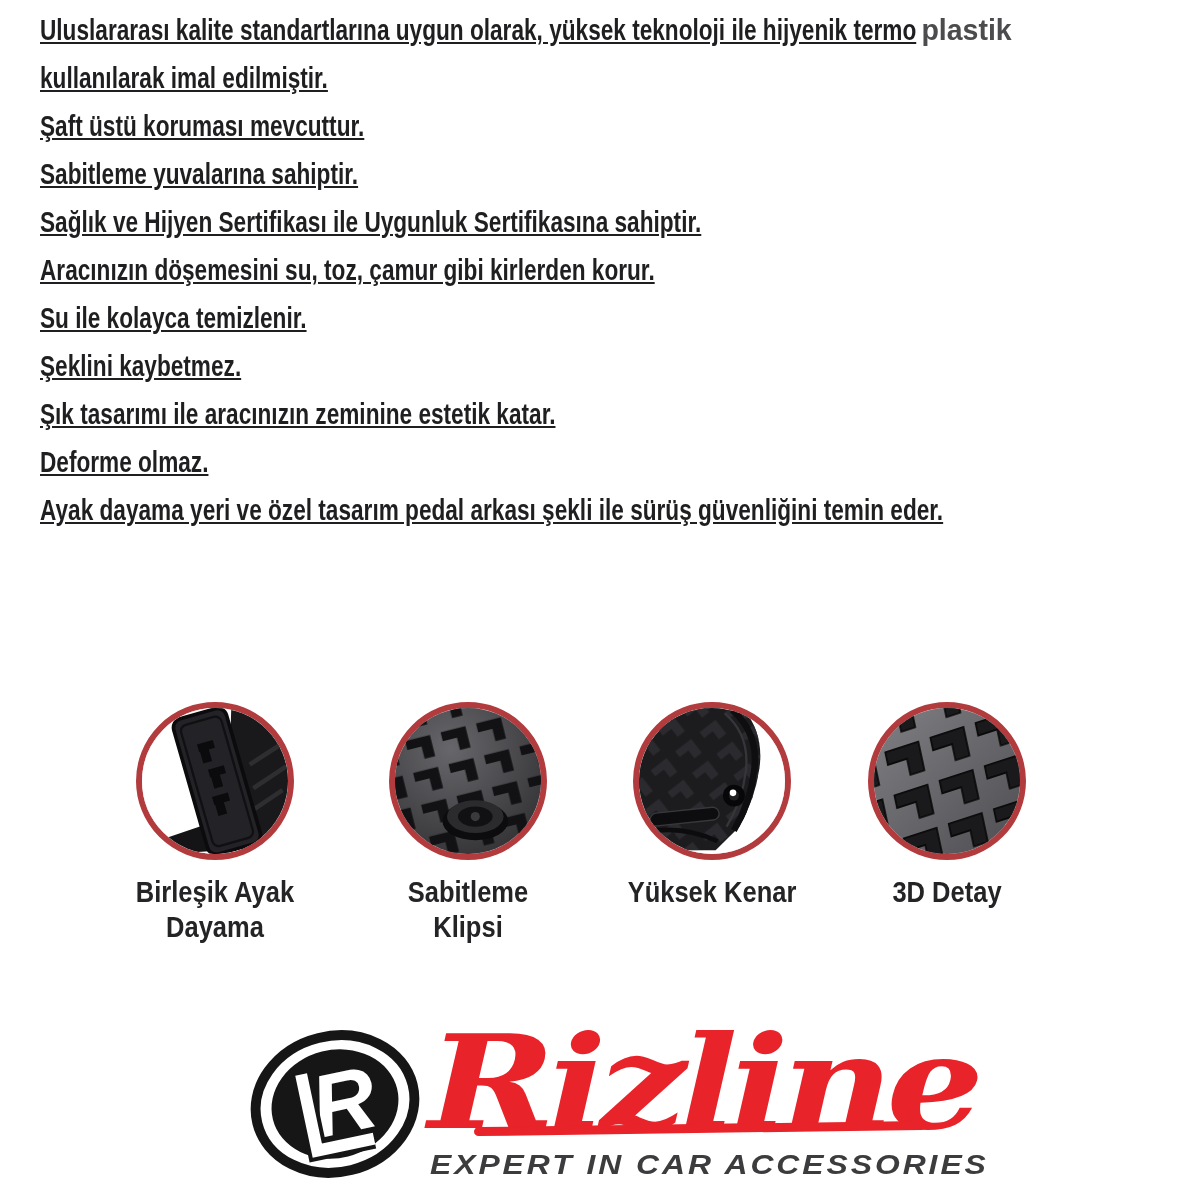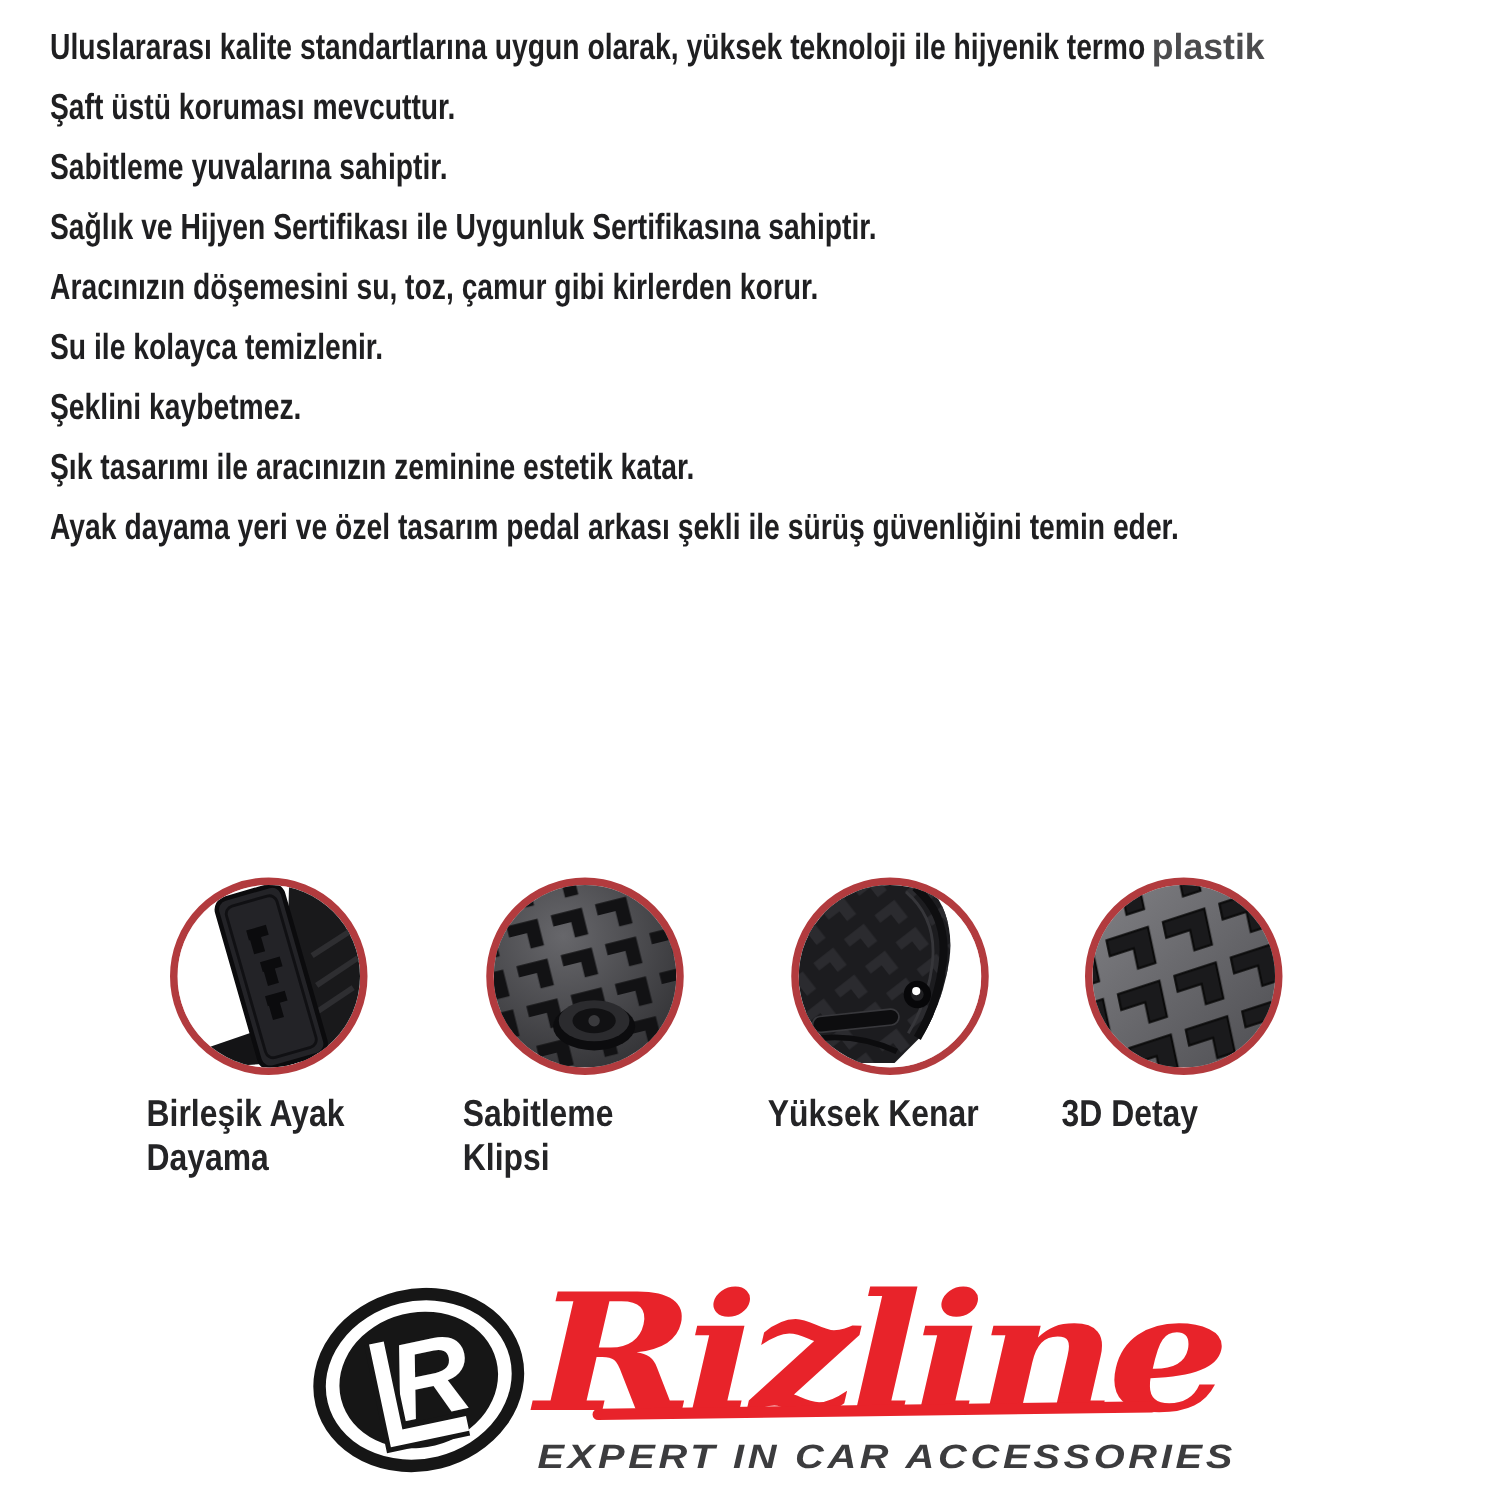--- a/index.html
+++ b/index.html
@@ -1,28 +1,28 @@
 <!DOCTYPE html>
 <html><head>
 <meta charset="utf-8">
 <style>
   html,body{margin:0;padding:0;background:#ffffff;}
   body{width:1200px;height:1200px;position:relative;overflow:hidden;
        font-family:"Liberation Sans",sans-serif;color:#1f1f21;}
 
   
   .feature-list{position:absolute;left:40px;top:14px;width:1160px;}
-  .feature-line{height:48px;display:flex;align-items:center;}
+  .feature-line{height:48px;display:flex;align-items:flex-start;text-decoration:underline;}
   .ft-scale{display:inline-block;transform:scaleX(0.78);transform-origin:0 50%;
             white-space:nowrap;font-size:29px;font-weight:bold;letter-spacing:0;}
   .ft-tail{display:inline-block;transform:scaleX(1.26);transform-origin:0 62%;
            color:#4c4c4e;margin-left:7px;}
 
   
-  .circle-col{position:absolute;top:702px;width:230px;}
+  .circle-col{position:absolute;top:702px;width:230px;text-align:center;}
   .circle-ring{width:146px;height:146px;border:6px solid #b23b3e;border-radius:50%;
                margin:0 auto;overflow:hidden;background:#fff;
                box-shadow:inset 0 0 0 1px rgba(120,30,30,.35);}
   .circle-ring svg{display:block;width:146px;height:146px;}
   .circle-label{margin-top:14px;font-size:30px;font-weight:bold;color:#242426;
                 line-height:35px;transform:scaleX(0.85);transform-origin:50% 0;}
 
   
   .logo{position:absolute;left:0;top:1020px;width:1200px;height:180px;}
   .badge{position:absolute;left:248px;top:10px;}
@@ -37,39 +37,45 @@
                  transform:scaleX(1.18);transform-origin:0 0;}
 </style>
 </head>
 <body>
 
 <div class="feature-list">
     <div class="feature-line">
     <span class="ft-scale"><span class="ft-text">Uluslararası kalite standartlarına uygun olarak, yüksek teknoloji ile hijyenik termo</span><span class="ft-tail">plastik</span></span>
   </div>
     <div class="feature-line">
+    <span class="ft-scale"><span class="ft-text">kullanılarak imal edilmiştir.</span><span class="ft-tail"></span></span>
+  </div>
+    <div class="feature-line">
     <span class="ft-scale"><span class="ft-text">Şaft üstü koruması mevcuttur.</span><span class="ft-tail"></span></span>
   </div>
     <div class="feature-line">
     <span class="ft-scale"><span class="ft-text">Sabitleme yuvalarına sahiptir.</span><span class="ft-tail"></span></span>
   </div>
     <div class="feature-line">
     <span class="ft-scale"><span class="ft-text">Sağlık ve Hijyen Sertifikası ile Uygunluk Sertifikasına sahiptir.</span><span class="ft-tail"></span></span>
   </div>
     <div class="feature-line">
     <span class="ft-scale"><span class="ft-text">Aracınızın döşemesini su, toz, çamur gibi kirlerden korur.</span><span class="ft-tail"></span></span>
   </div>
     <div class="feature-line">
     <span class="ft-scale"><span class="ft-text">Su ile kolayca temizlenir.</span><span class="ft-tail"></span></span>
   </div>
     <div class="feature-line">
     <span class="ft-scale"><span class="ft-text">Şeklini kaybetmez.</span><span class="ft-tail"></span></span>
   </div>
     <div class="feature-line">
     <span class="ft-scale"><span class="ft-text">Şık tasarımı ile aracınızın zeminine estetik katar.</span><span class="ft-tail"></span></span>
+  </div>
+    <div class="feature-line">
+    <span class="ft-scale"><span class="ft-text">Deforme olmaz.</span><span class="ft-tail"></span></span>
   </div>
     <div class="feature-line">
     <span class="ft-scale"><span class="ft-text">Ayak dayama yeri ve özel tasarım pedal arkası şekli ile sürüş güvenliğini temin eder.</span><span class="ft-tail"></span></span>
   </div>
   </div>
 
 <div class="circle-col" style="left:100px">
   <div class="circle-ring">
     <svg viewBox="0 0 160 160">
       <rect width="160" height="160" fill="#ffffff"></rect>

